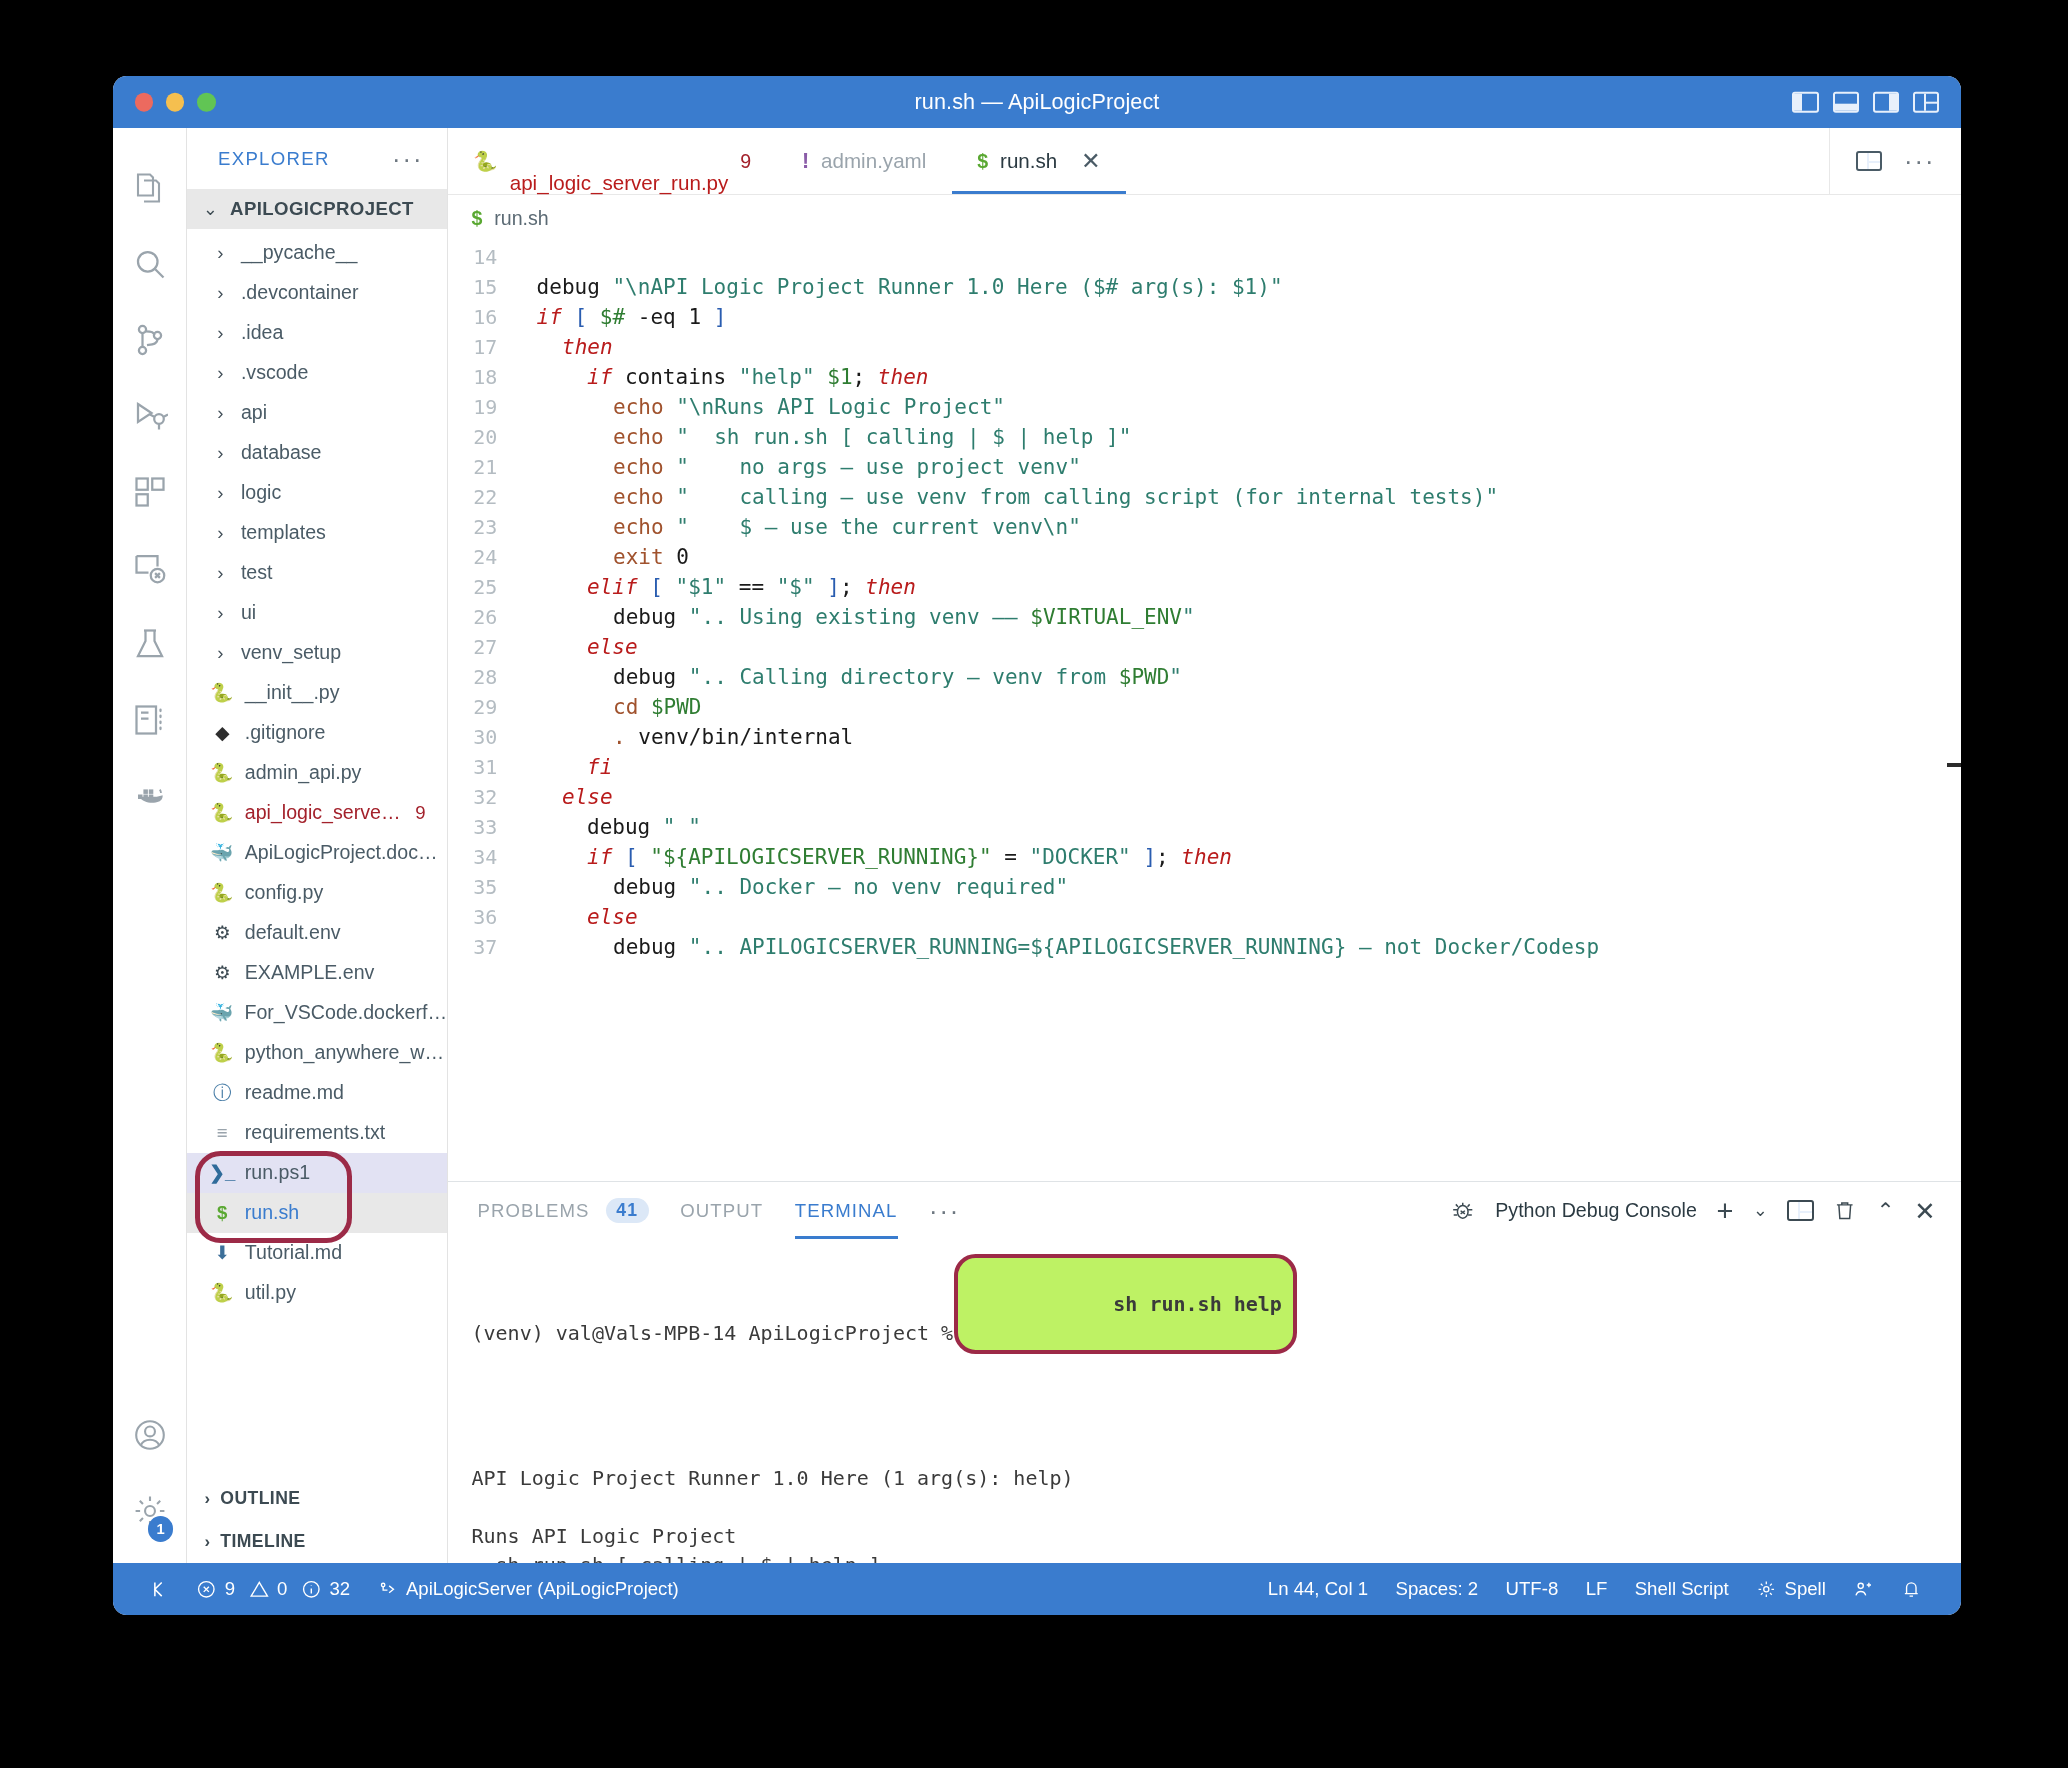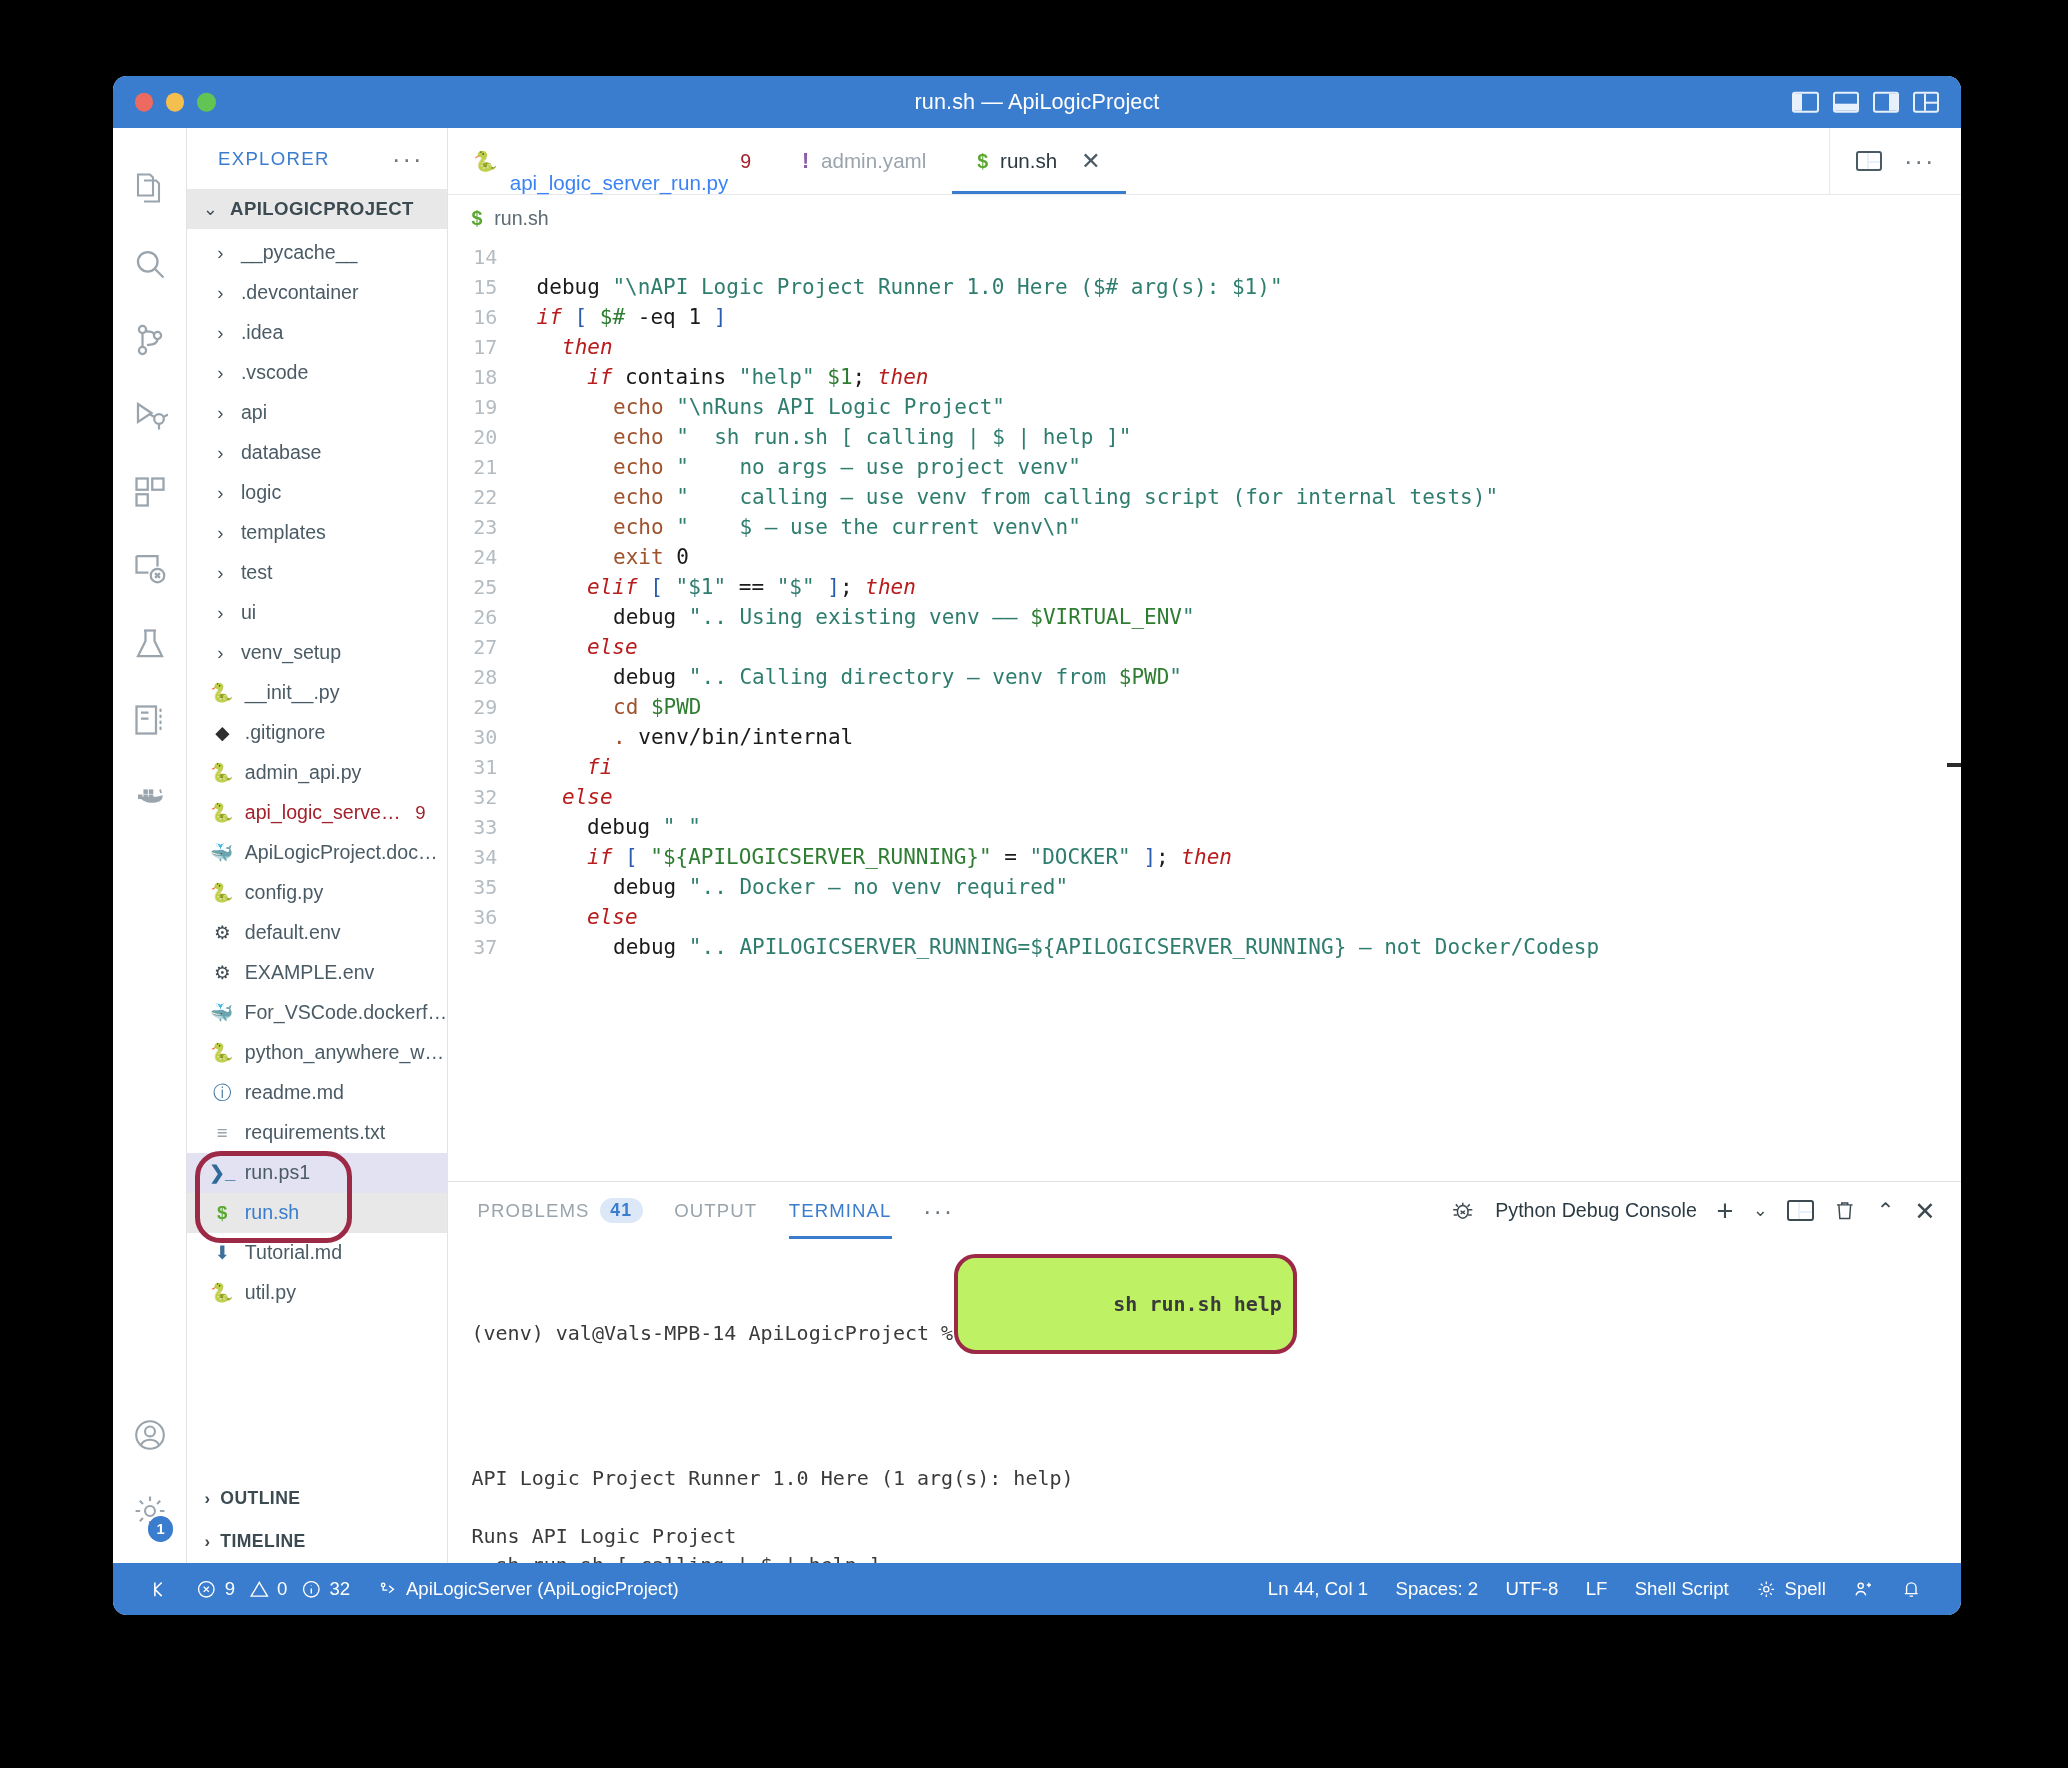--- a/index.html
+++ b/index.html
@@ -93,21 +93,21 @@
   
   #editor { flex:1 1 auto; display:flex; flex-direction:column; min-width:0; background:#fff; }
   #tabbar { height:67px; display:flex; align-items:stretch; border-bottom:1px solid #e8e8e8;
             position:relative; }
   .tab { display:flex; align-items:center; gap:11.8px; padding:0 25.5px; font-size:20.6px;
          color:#9aa4ac; position:relative; }
   .tab .fi { font-size:19.6px; }
   .tab.active { color:#2b3a42; }
   .tab.active::after { content:""; position:absolute; left:0; right:0; bottom:0; height:2.9px;
                        background:#3a7cce; }
-  .tab .lbl.modified { color:#3b82f6;margin-top:44px; }
+  .tab .lbl.modified { color:#b91c1c;margin-top:44px; }
   .tab .count { color:#a3212b; font-size:19.6px; }
   .tab .close { color:#4a5b66; font-size:23.5px; margin-left:11.8px; }
   .tab .warn { color:#8a5ca8; font-weight:bold; font-size:21.6px; }
   #tab-actions { margin-left:auto; display:flex; align-items:center; gap:21.6px; padding-right:25.5px;
                  border-left:1px solid #e8e8e8; padding-left:25.5px; }
   #breadcrumb { height:47px; display:flex; align-items:center; gap:11.8px; padding-left:23.5px;
                 font-size:19.6px; color:#5b6a74; }
 
   #code-area { flex:1 1 auto; position:relative; overflow:hidden; min-height:0; }
   .codeline { display:flex; height:30px; align-items:center; font-size:21px;
@@ -123,21 +123,21 @@
   .c  { color:#a0522d; }                      
   .n  { color:#1a1a1a; }                      
   .guide { position:absolute; top:0; bottom:0; width:1px; background:#d8dde1; }
   #scroll-tick { position:absolute; right:0; top:521px; width:13.7px; height:3.9px; background:#2b2b2b; }
 
   
   #panel { flex:0 0 auto; height:382px; border-top:1px solid #dfe3e6; display:flex;
            flex-direction:column; background:#fff; }
   #panel-head { height:57px; display:flex; align-items:center; padding:0 25.5px 0 13.7px; gap:0; }
   .ptab { font-size:18.6px; color:#9aa4ac; letter-spacing:1.1px; padding:0 15.7px; position:relative;
-          height:57px; display:flex; align-items:center; gap:10px; }
+          height:57px; display:flex; align-items:center; gap:16px; }
   .ptab.active { color:#3a7cce; }
   .ptab.active::after { content:""; position:absolute; left:15.7px; right:15.7px; bottom:0; height:2.9px;
                         background:#3a7cce; }
   .pbadge { background:#dce8f7; color:#3a7cce; border-radius:13.7px; padding:2px 10.8px;
             font-size:17.6px; font-weight:bold; }
   #panel-actions { margin-left:auto; display:flex; align-items:center; gap:19.6px; color:#3c4a52; }
   #pconsole-name { font-size:19.6px; color:#2b3a42; }
   #terminal { flex:1 1 auto; padding:21.6px 0 0 23.5px; font-family:"DejaVu Sans Mono", monospace;
               font-size:20px; color:#3a3a3a; line-height:29px; position:relative;
               white-space:pre; overflow:hidden; }

